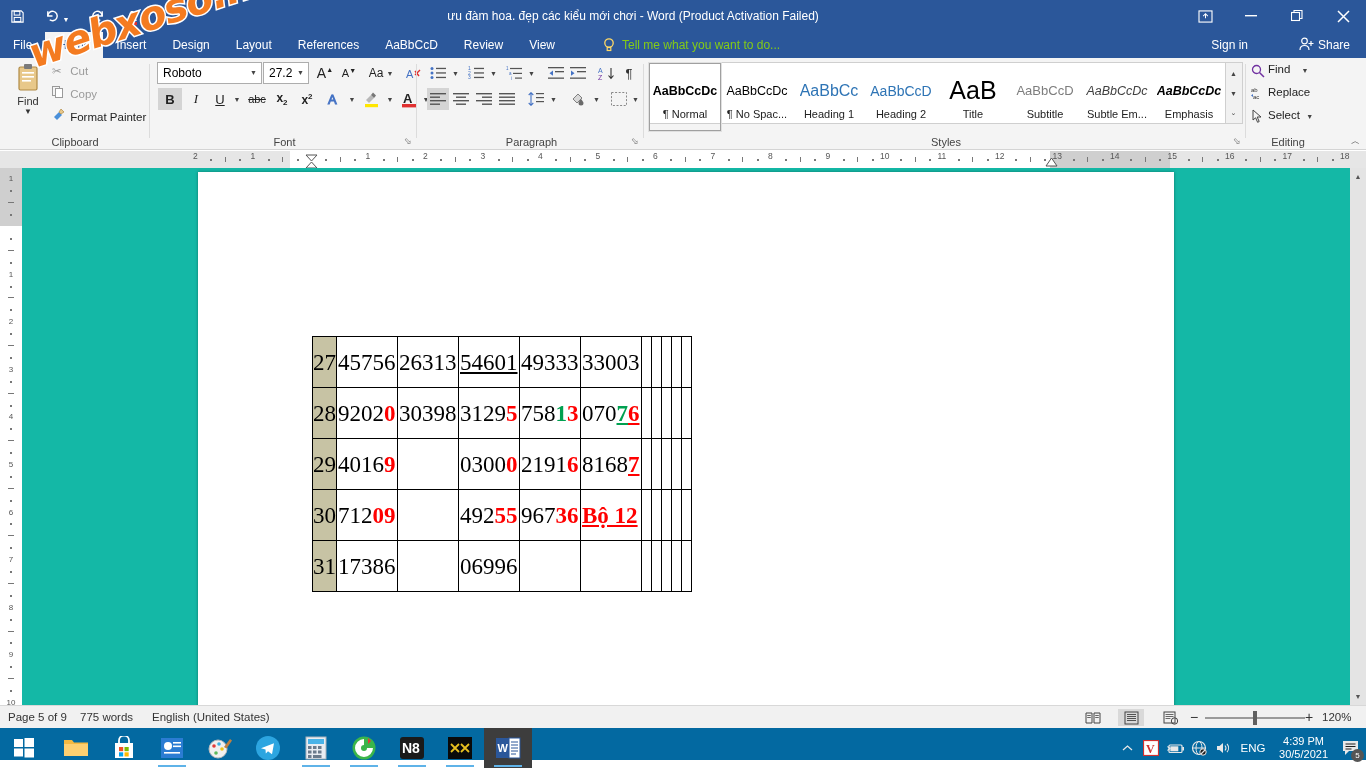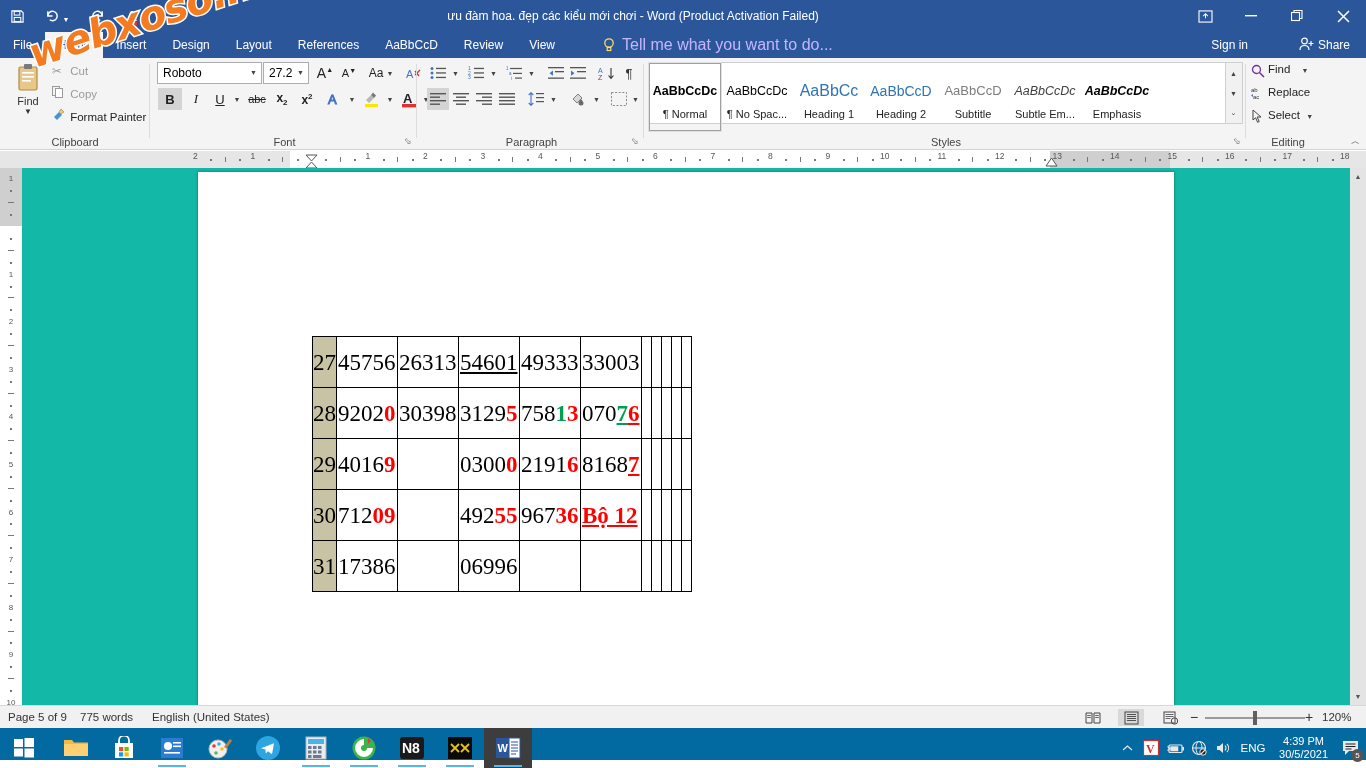--- a/index.html
+++ b/index.html
@@ -37,21 +37,21 @@
     position:absolute; left:0; top:32px; width:1366px; height:26px;
     background:#2b579a; color:#fff;
   }
   .tabs { display:flex; height:26px; align-items:stretch; }
   .tab {
     padding:0 13px; height:26px; line-height:26px; font-size:12px; color:#fff; white-space:nowrap;
   }
   .tab.active { background:#f4f4f4; color:#2b579a; }
   .tellme {
     position:absolute; left:600px; top:0; height:26px; line-height:26px;
-    font-size:16px; color:#c4b5fd; white-space:nowrap; padding-left:22px;
+    font-size:12px; color:#84cc16; white-space:nowrap; padding-left:22px;
   }
   .bulb {
     position:absolute; left:602px; top:5px; width:14px; height:16px;
   }
   .signin {
     position:absolute; right:118px; top:0; height:26px; line-height:26px; font-size:12px; color:#fff;
   }
   .share {
     position:absolute; right:8px; top:0; height:26px; line-height:26px; font-size:12px; color:#fff;
     padding-left:22px; padding-right:8px;
@@ -592,20 +592,24 @@
         <div class="style-prev">AaBbCcDc</div>
         <div class="style-name">¶ No Spac...</div>
       </div>
       <div class="style-item">
         <div class="style-prev" style="color:#2e74b5;font-size:16px;">AaBbCc</div>
         <div class="style-name">Heading 1</div>
       </div>
       <div class="style-item">
         <div class="style-prev" style="color:#2e74b5;font-size:14px;">AaBbCcD</div>
         <div class="style-name">Heading 2</div>
+      </div>
+      <div class="style-item">
+        <div class="style-prev" style="font-size:25px;font-weight:300;">AaB</div>
+        <div class="style-name">Title</div>
       </div>
       <div class="style-item">
         <div class="style-prev" style="color:#7d7d7d;font-size:13px;">AaBbCcD</div>
         <div class="style-name">Subtitle</div>
       </div>
       <div class="style-item">
         <div class="style-prev" style="font-style:italic;color:#404040;">AaBbCcDc</div>
         <div class="style-name">Subtle Em...</div>
       </div>
       <div class="style-item">

